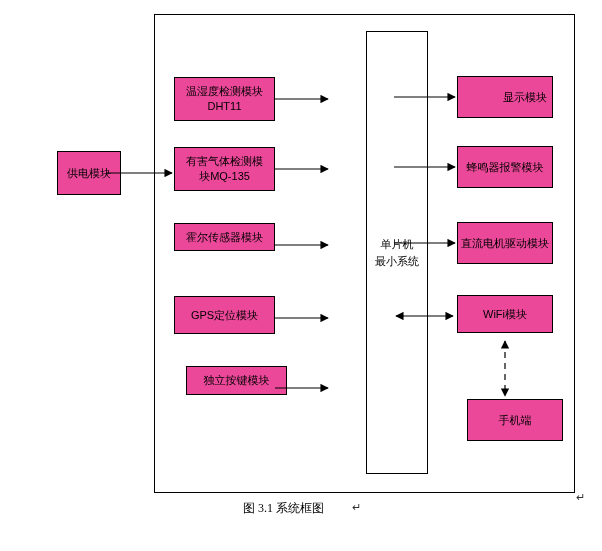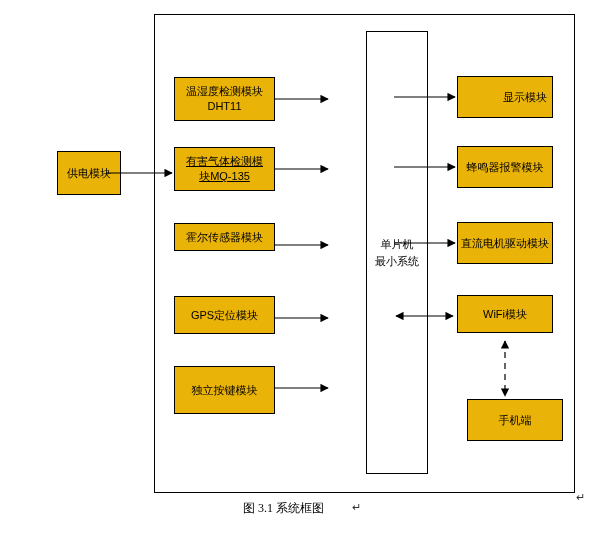--- a/index.html
+++ b/index.html
@@ -12,21 +12,21 @@
     width: 602px;
     height: 551px;
     background: #ffffff;
     font-family: "Liberation Sans", sans-serif;
     overflow: hidden;
   }
   .box {
     position: absolute;
     box-sizing: border-box;
     border: 1px solid #000000;
-    background: #eab308;
+    background: #ec4899;
     display: flex;
     align-items: center;
     justify-content: center;
     text-align: center;
     font-size: 11px;
     line-height: 15px;
     color: #000000;
     white-space: pre-line;
   }
   .outer-frame {
@@ -75,28 +75,28 @@
 
 <div id="page">
 
   <div class="outer-frame" style="left:154px; top:14px; width:421px; height:479px;"></div>
 
   <div class="box" style="left:20px; top:151px; width:64px; height:44px;margin-left:37px;">供电模块</div>
 
   <div class="box" style="left:174px; top:77px; width:101px; height:44px;">温湿度检测模块
 DHT11</div>
 
-  <div class="box" style="left:174px; top:147px; width:101px; height:44px;text-decoration:underline;">有害气体检测模
+  <div class="box" style="left:174px; top:147px; width:101px; height:44px;">有害气体检测模
 块MQ-135</div>
 
   <div class="box" style="left:174px; top:223px; width:101px; height:28px;">霍尔传感器模块</div>
 
   <div class="box" style="left:174px; top:296px; width:101px; height:38px;">GPS定位模块</div>
 
-  <div class="box" style="left:174px; top:366px; width:101px; height:48px;">独立按键模块</div>
+  <div class="box" style="left:186px; top:366px; width:101px; height:29px;">独立按键模块</div>
 
   <div class="mcu-box" style="left:330px; top:31px; width:62px; height:443px;margin-left:36px;">单片机
 最小系统</div>
 
   <div class="box" style="left:457px; top:76px; width:96px; height:42px;padding-left:40px;">显示模块</div>
 
   <div class="box" style="left:457px; top:146px; width:96px; height:42px;">蜂鸣器报警模块</div>
 
   <div class="box" style="left:457px; top:222px; width:96px; height:42px;">直流电机驱动模块</div>
 

